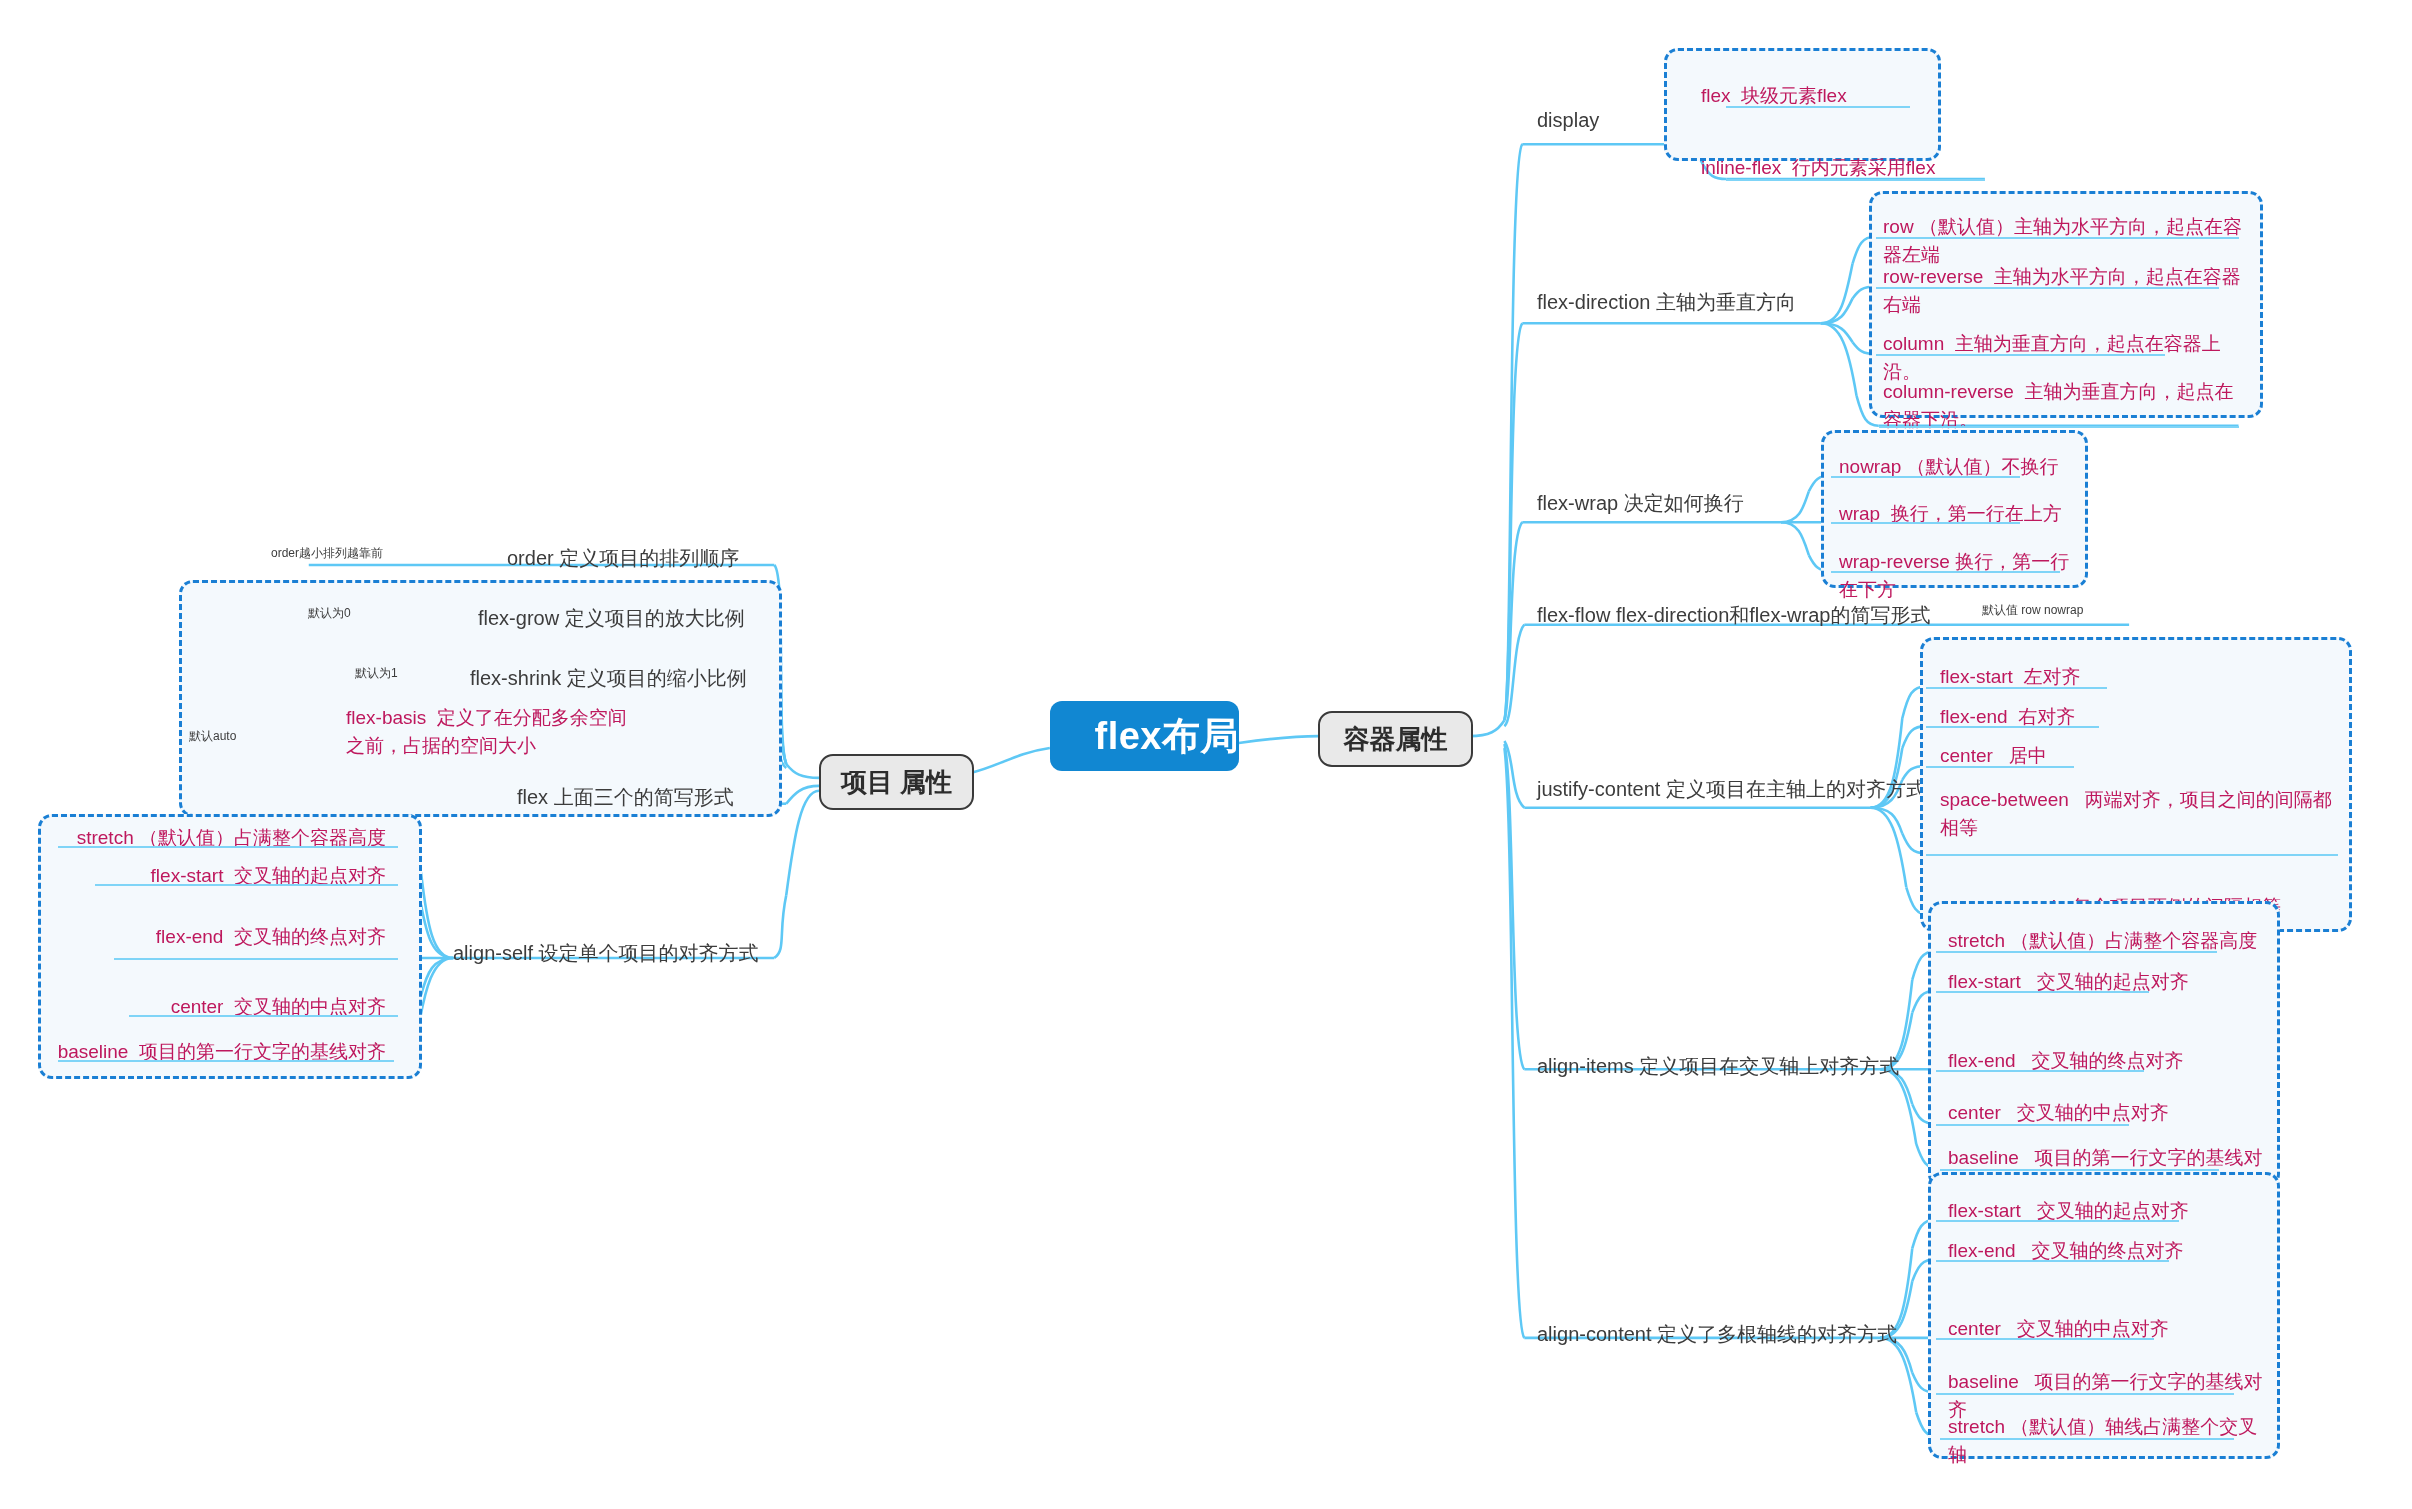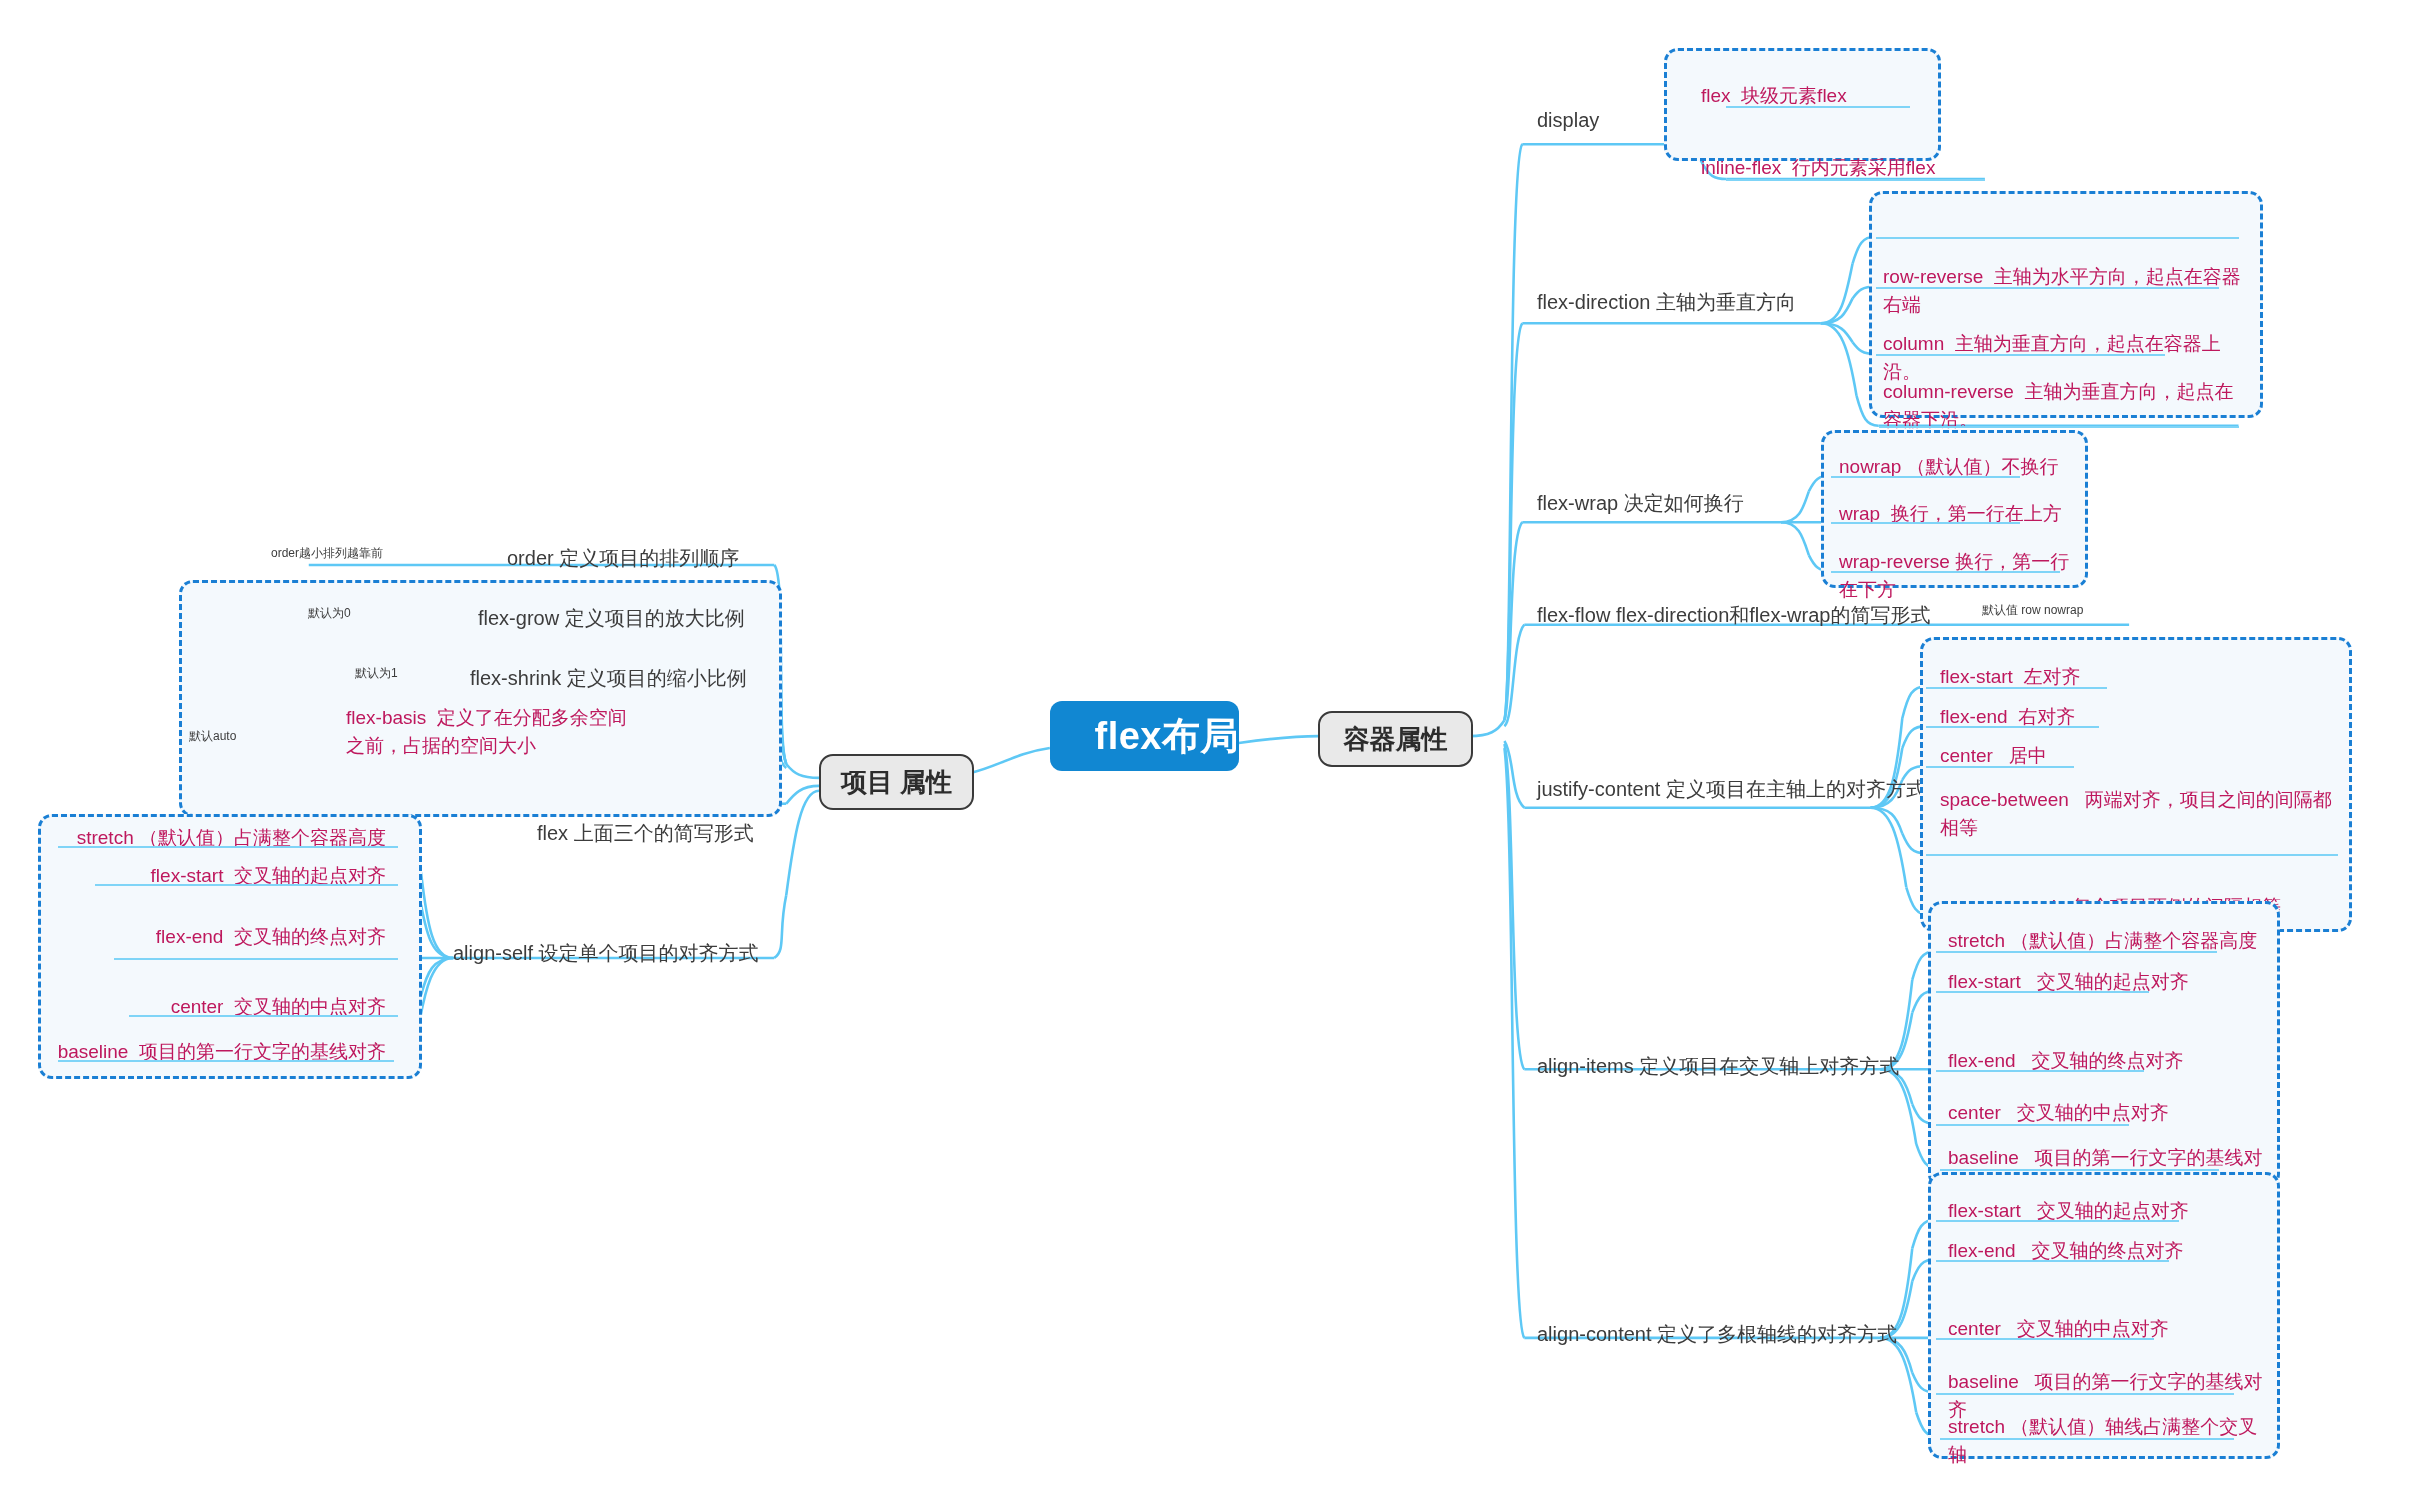--- a/index.html
+++ b/index.html
@@ -207,20 +207,21 @@
 
   <div class="branch-label" style="left:1537px;top:109px;">display</div>
   <div class="group-box" style="left:1664px;top:48px;width:271px;height:107px;"></div>
   <div class="leaf right" style="left:1701px;top:82px;width:239px;">flex  块级元素flex</div>
   <div class="underline" style="left:1726px;top:106px;width:184px;"></div>
   <div class="leaf right" style="left:1701px;top:154px;width:264px;">inline-flex  行内元素采用flex</div>
   <div class="underline" style="left:1726px;top:179px;width:259px;"></div>
 
   <div class="branch-label" style="left:1537px;top:289px;">flex-direction  主轴为垂直方向</div>
   <div class="group-box" style="left:1869px;top:191px;width:388px;height:221px;"></div>
+  <div class="leaf right" style="left:1883px;top:213px;width:368px;">row （默认值）主轴为水平方向，起点在容器左端</div>
   <div class="underline" style="left:1876px;top:237px;width:363px;"></div>
   <div class="leaf right" style="left:1883px;top:263px;width:368px;">row-reverse  主轴为水平方向，起点在容器右端</div>
   <div class="underline" style="left:1876px;top:287px;width:343px;"></div>
   <div class="leaf right" style="left:1883px;top:330px;width:368px;">column  主轴为垂直方向，起点在容器上沿。</div>
   <div class="underline" style="left:1876px;top:354px;width:289px;"></div>
   <div class="leaf right" style="left:1883px;top:378px;width:358px;">column-reverse  主轴为垂直方向，起点在容器下沿。</div>
   <div class="underline" style="left:1879px;top:426px;width:360px;"></div>
 
   <div class="branch-label" style="left:1537px;top:490px;">flex-wrap  决定如何换行</div>
   <div class="group-box" style="left:1821px;top:430px;width:261px;height:152px;"></div>
@@ -284,21 +285,21 @@
 
   <div class="note" style="left:308px;top:605px;">默认为0</div>
   <div class="branch-label" style="left:478px;top:605px;">flex-grow  定义项目的放大比例</div>
 
   <div class="note" style="left:308px;top:665px;margin-left:47px;">默认为1</div>
   <div class="branch-label" style="left:470px;top:665px;">flex-shrink  定义项目的缩小比例</div>
 
   <div class="note" style="left:189px;top:728px;">默认auto</div>
   <div class="leaf right" style="left:346px;top:704px;width:299px;">flex-basis  定义了在分配多余空间之前，占据的空间大小</div>
 
-  <div class="branch-label" style="left:537px;top:784px;margin-top:36px;">flex   上面三个的简写形式</div>
+  <div class="branch-label" style="left:517px;top:784px;">flex   上面三个的简写形式</div>
 
   <div class="branch-label" style="left:453px;top:940px;">align-self  设定单个项目的对齐方式</div>
   <div class="group-box" style="left:38px;top:814px;width:378px;height:259px;"></div>
   <div class="leaf leftside" style="left:58px;top:824px;width:328px;">stretch （默认值）占满整个容器高度</div>
   <div class="underline" style="left:58px;top:846px;width:340px;"></div>
   <div class="leaf leftside" style="left:58px;top:862px;width:328px;">flex-start  交叉轴的起点对齐</div>
   <div class="underline" style="left:95px;top:884px;width:303px;"></div>
   <div class="leaf leftside" style="left:58px;top:923px;width:328px;">flex-end  交叉轴的终点对齐</div>
   <div class="underline" style="left:114px;top:958px;width:284px;"></div>
   <div class="leaf leftside" style="left:58px;top:993px;width:328px;">center  交叉轴的中点对齐</div>

